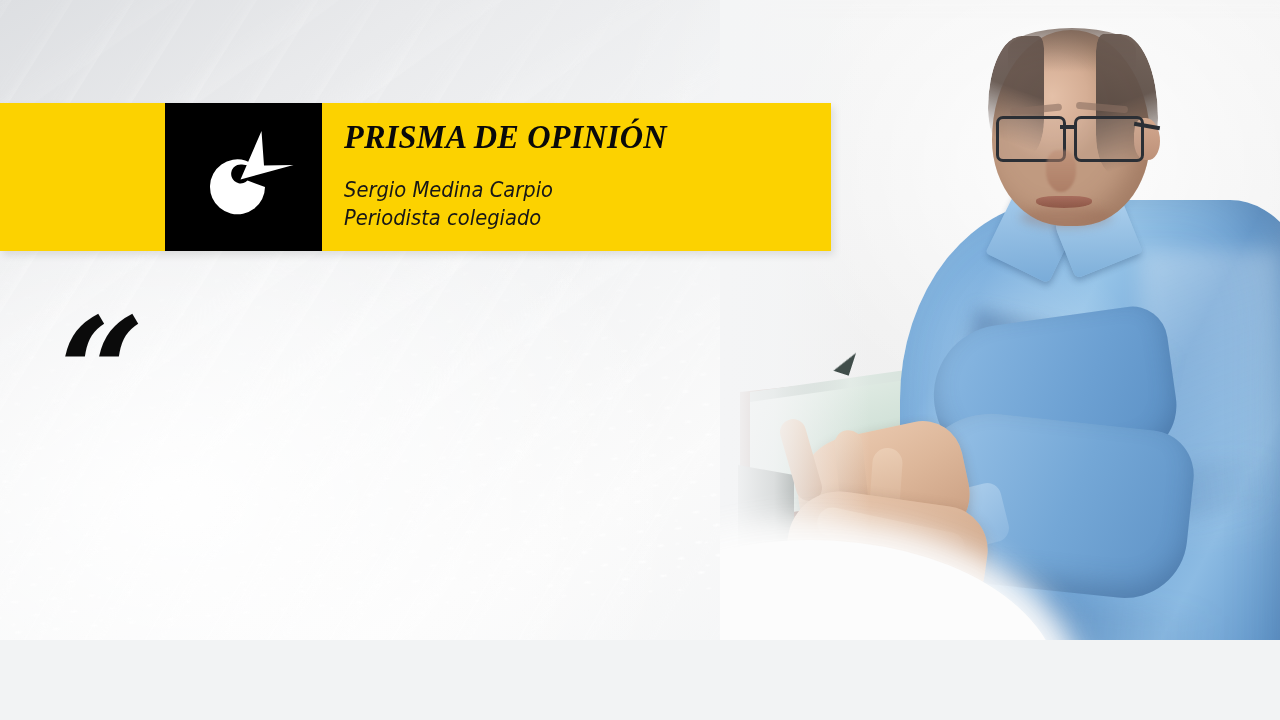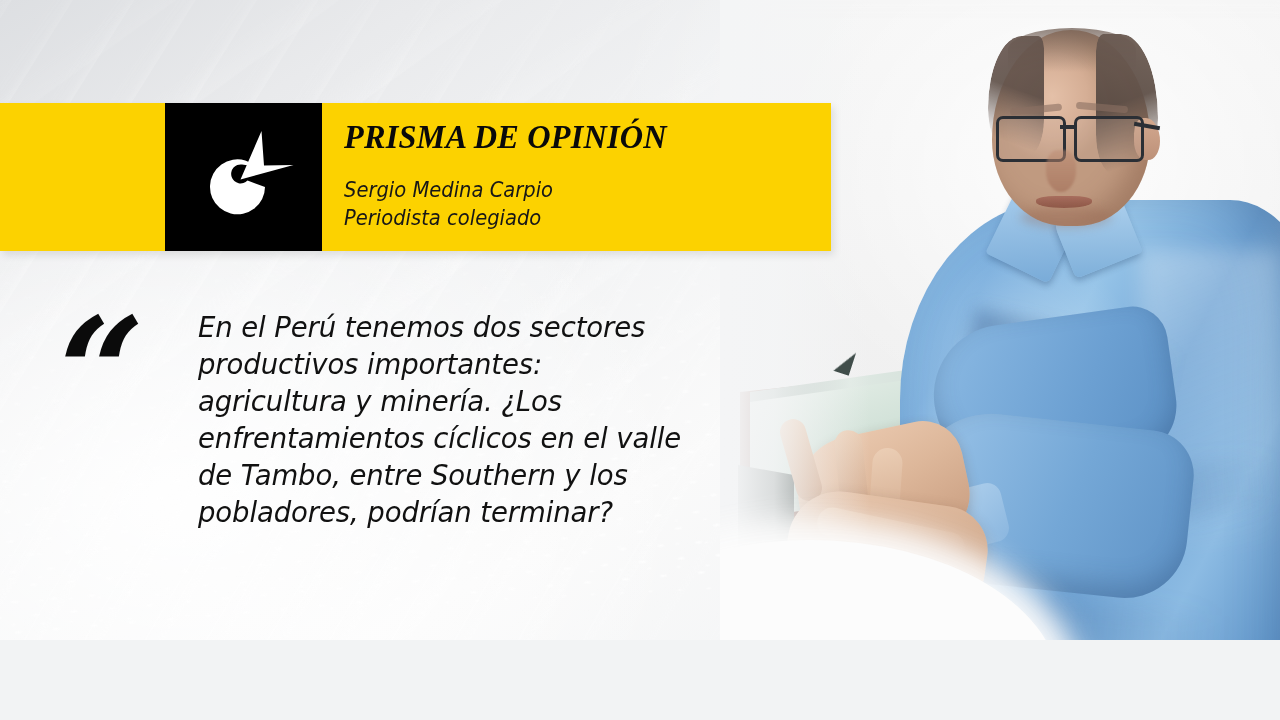--- a/index.html
+++ b/index.html
@@ -361,15 +361,14 @@
 
   <div class="banner-title">PRISMA DE OPINIÓN</div>
 
   <div class="banner-sub">
     <div>Sergio Medina Carpio</div>
     <div>Periodista colegiado</div>
   </div>
 
   <div class="quote-mark">“</div>
 
-  <div class="quote-text">En el Perú tenemos dos sectores productivos importantes: agricultura y minería. ¿Los enfrentamientos cíclicos en el valle de Tambo, entre Southern y los pobladores, podrían terminar?</div>
 
 </div>
 
 </body></html>

